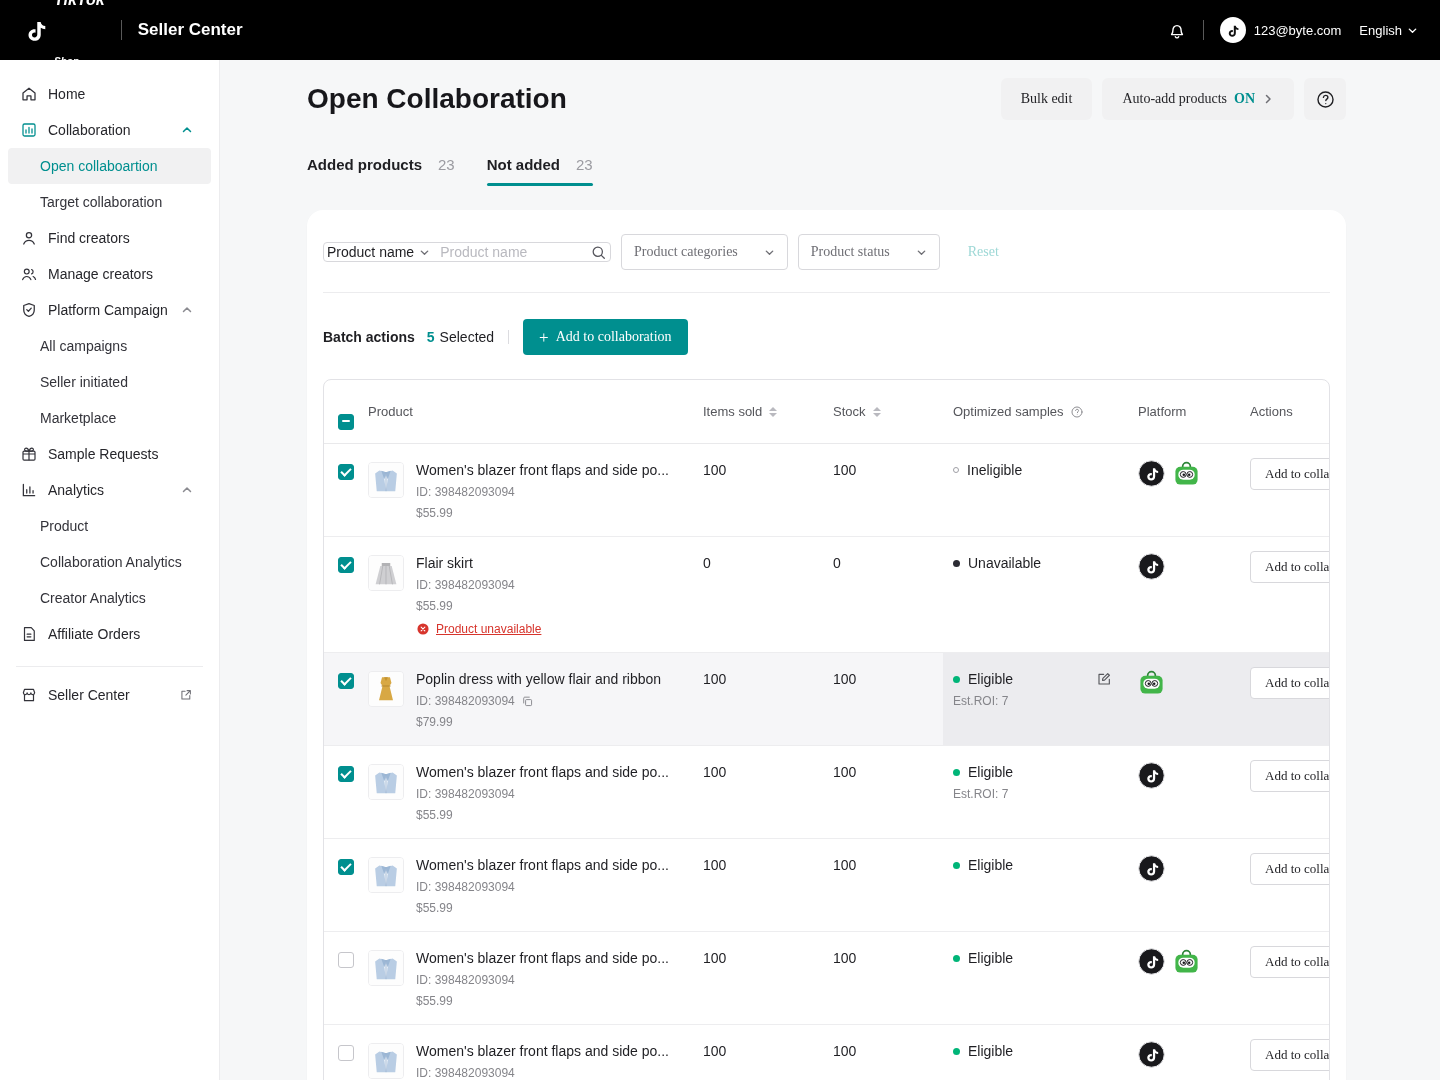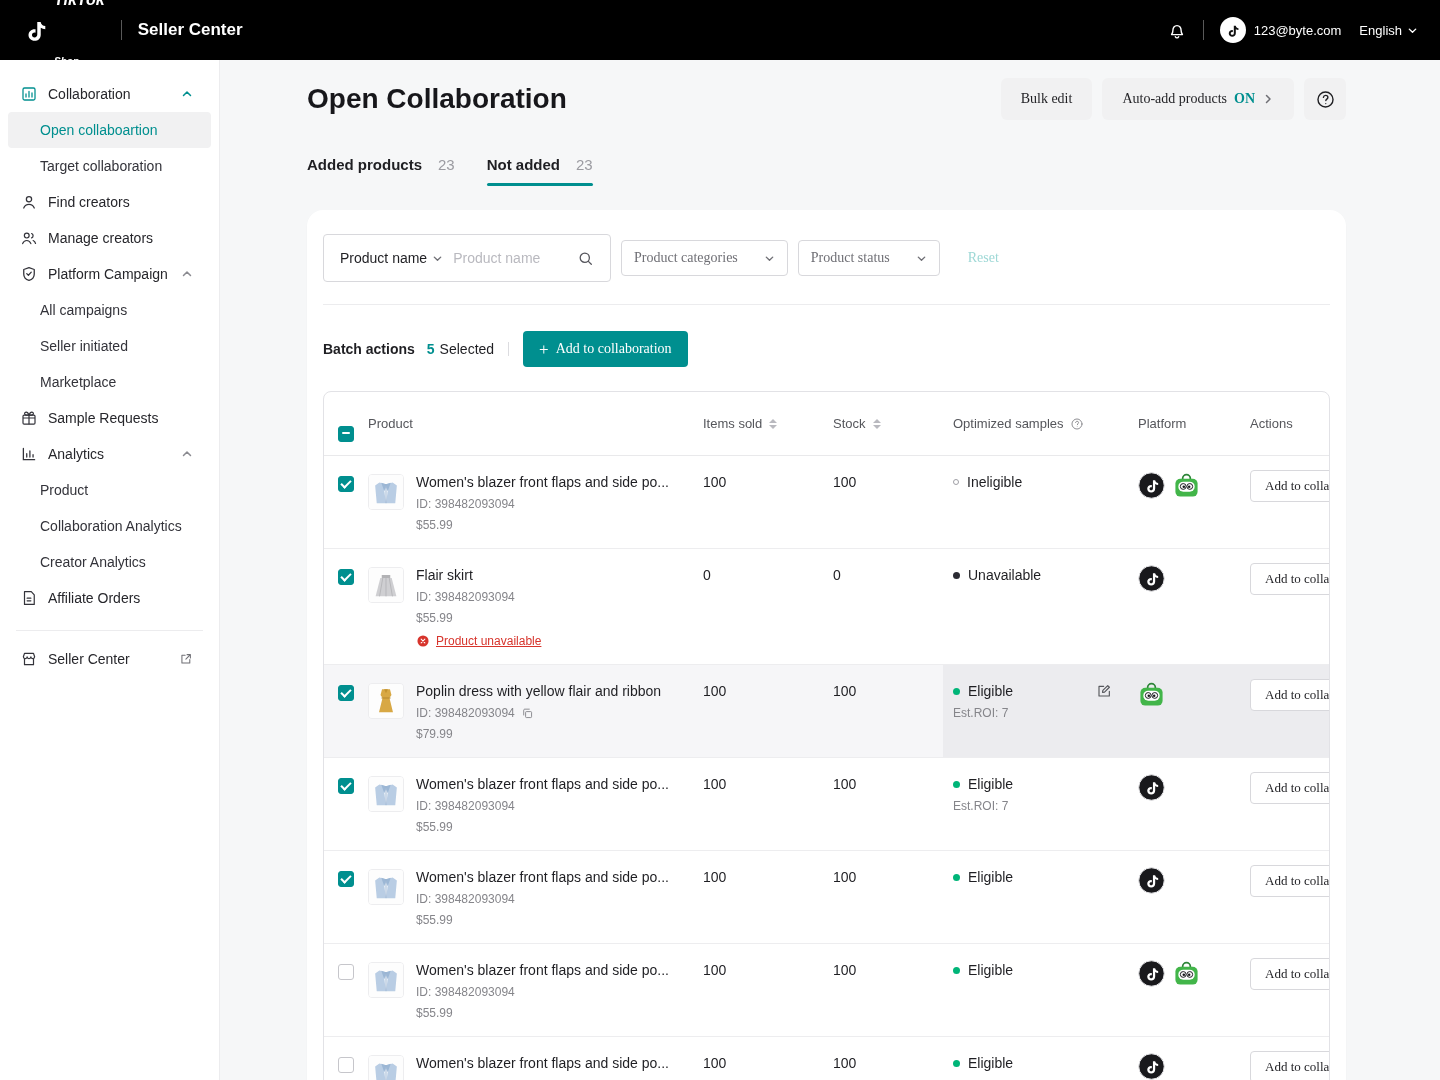--- a/index.html
+++ b/index.html
@@ -56,21 +56,21 @@
 
   .tabs { display:flex; gap:32px; margin-top:36px; }
   .tab { position:relative; display:flex; gap:16px; padding-bottom:13px; font-size:15px; font-weight:600; color:#1f1f23; cursor:pointer; }
   .tab .count { color:#9b9ba1; font-weight:400; }
   .tab.active::after { content:""; position:absolute; left:0; right:0; bottom:0; height:3px; background:var(--accent); border-radius:2px; }
 
   .card { margin-top:24px; background:#fff; border-radius:16px; padding:24px 16px; height:1000px; box-shadow:0 1px 2px rgba(0,0,0,.03); }
 
   
   .filters { display:flex; align-items:center; gap:10px; }
-  .search-combo { display:flex; align-items:center; height:48px; width:288px; border:1px solid #d8d8dc; border-radius:4px; padding:0 16px; }
+  .search-combo { display:flex; align-items:center; height:20px; width:288px; border:1px solid #d8d8dc; border-radius:4px; padding:0 3px; }
   .sel { display:flex; align-items:center; gap:5px; font-size:14px; color:#1f1f23; cursor:pointer; white-space:nowrap; }
   .sel .chev { width:11px; height:11px; color:#6f6f75; }
   .search-combo input { border:none; outline:none; flex:1; min-width:0; font-size:14px; margin-left:10px; font-family:inherit; color:#1f1f23; }
   .search-combo input::placeholder { color:#b9b9bf; }
   .search-combo .search { width:17px; height:17px; color:#55555c; cursor:pointer; }
   .dd { height:36px; background:#fff; border:1px solid #d8d8dc; border-radius:4px; display:flex; align-items:center; gap:26px; padding:0 12px; font-size:14px; color:#6f6f75; }
   .dd .chev { width:11px; height:11px; color:#6f6f75; }
   .reset { margin-left:18px; background:none; border:none; font-size:14px; color:var(--accent-light); }
   .filter-divider { height:1px; background:#ececee; margin-top:22px; }
 
@@ -172,20 +172,28 @@
           <svg viewBox="0 0 12 12" fill="none" stroke="currentColor" stroke-width="1.5" stroke-linecap="round" stroke-linejoin="round">
             <path d="M2.5 4.5 6 8l3.5-3.5"></path>
           </svg>
         </span>
     </span>
   </div>
 </header>
 
 <aside class="sidebar" data-name="sidebar">
   <nav data-name="sidebar-nav">
+      <div class="side-item top" data-name="sidebar-item-home">
+        <span class="icon " data-name="home-icon">
+          <svg viewBox="0 0 24 24" fill="none" stroke="currentColor" stroke-width="1.7" stroke-linejoin="round">
+            <path d="M4 10.8 12 4.3l8 6.5v9H14.6v-5.3H9.4v5.3H4z"></path>
+          </svg>
+        </span>
+        <span class="side-label" data-name="sidebar-item-label">Home</span>
+      </div>
       <div class="side-item top" data-name="sidebar-item-collaboration">
         <span class="icon " data-name="collaboration-icon">
           <svg viewBox="0 0 24 24" fill="none" stroke="currentColor" stroke-width="1.7" stroke-linejoin="round">
             <rect x="4" y="4" width="16" height="16" rx="2"></rect>
             <path d="M8 16v-4M12 16V8.5M16 16v-5.5" stroke-linecap="round"></path>
           </svg>
         </span>
         <span class="side-label" data-name="sidebar-item-label">Collaboration</span>
         <span class="icon chev" data-name="chevron-up-icon">
           <svg viewBox="0 0 12 12" fill="none" stroke="currentColor" stroke-width="1.5" stroke-linecap="round" stroke-linejoin="round">

